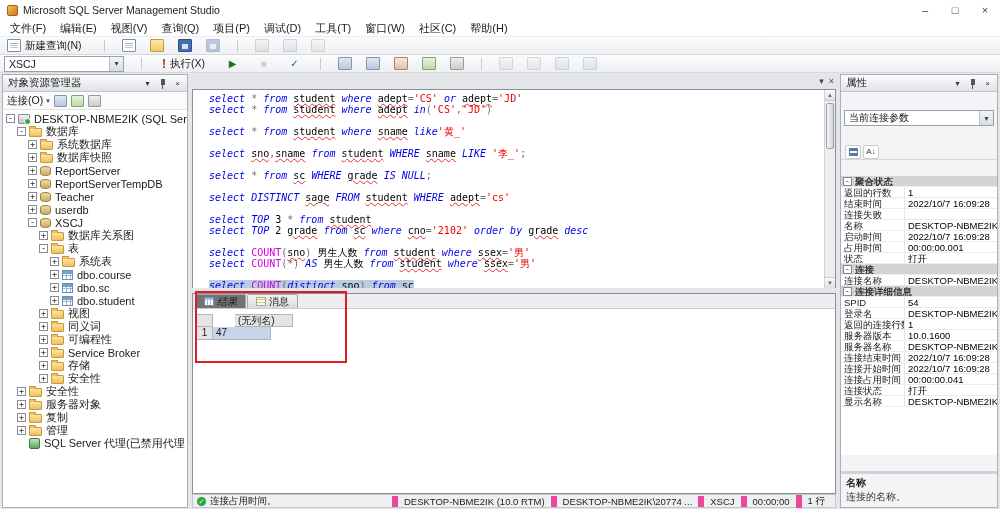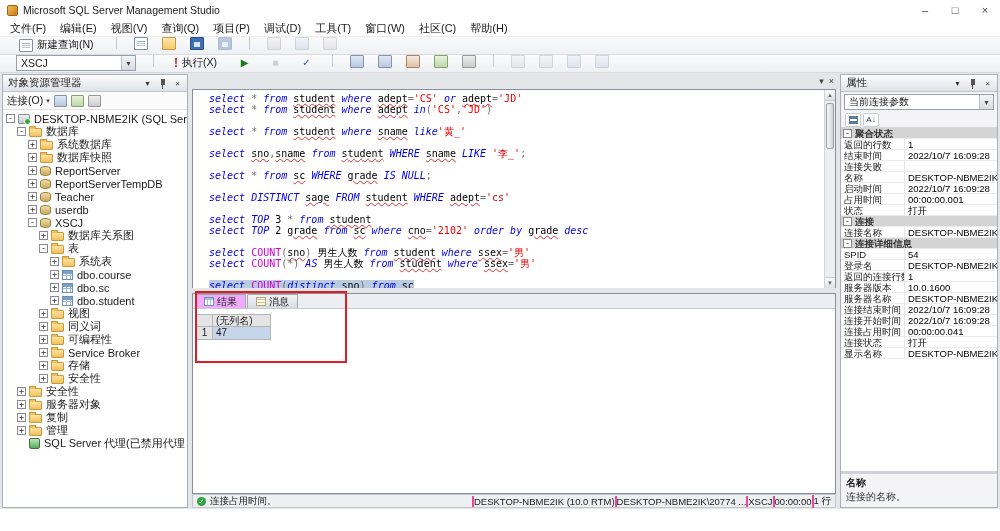--- a/index.html
+++ b/index.html
@@ -11,21 +11,21 @@
   .app-icon{width:11px;height:11px;margin:0 5px 0 7px;background:linear-gradient(135deg,#f5c04a,#c87820);border:1px solid #a06018;border-radius:2px;flex:none;}
   .title-text{font-size:10.5px;color:#222;}
   .win-controls{margin-left:auto;display:flex;height:100%;}
   .wbtn{width:30px;height:100%;display:flex;align-items:center;justify-content:center;font-size:11px;color:#444;}
 
   
   .menubar{position:absolute;top:20px;left:0;right:0;height:17px;display:flex;align-items:center;background:#fff;border-bottom:1px solid #ececec;padding-left:3px;}
   .menu-item{padding:1px 7px;font-size:11px;white-space:nowrap;}
 
   
-  .toolbar{position:absolute;left:0;right:0;display:flex;align-items:flex-start;background:linear-gradient(#fbfbfc,#eef0f3);border-bottom:1px solid #d8dade;padding:0 16px;gap:14px;}
+  .toolbar{position:absolute;left:0;right:0;display:flex;align-items:center;background:linear-gradient(#fbfbfc,#eef0f3);border-bottom:1px solid #d8dade;padding:0 4px;gap:14px;}
   .t1{top:37px;height:18px;}
   .t2{top:55px;height:18px;}
   .tsep{width:1px;height:12px;background:#c6cad0;margin:0 3px;flex:none;}
   .tb-btn{display:flex;align-items:center;gap:4px;padding:1px 5px 1px 3px;border-radius:2px;font-size:10.5px;white-space:nowrap;}
   .tbico{width:14px;height:13px;display:inline-block;position:relative;border-radius:1px;flex:none;}
   .dis{opacity:.35;}
   .i-newq,.i-doc{background:#fff;border:1px solid #8090a4;}
   .i-newq::after,.i-doc::after{content:"";position:absolute;left:2px;top:3px;right:2px;height:1px;background:#9fb0c4;box-shadow:0 2px 0 #bcc9d8,0 4px 0 #bcc9d8;}
   .i-folder-o{background:linear-gradient(#ffe9a8,#f3c968);border:1px solid #c09a48;}
   .i-save{background:#3f6fb5;border:1px solid #2a4f85;}
@@ -93,42 +93,42 @@
   .c-o{color:#707070;}
   .c-t{color:#000;}
   .vscroll{width:11px;background:#eceef0;border-left:1px solid #d0d4da;position:relative;flex:none;}
   .vs-btn{height:11px;display:flex;align-items:center;justify-content:center;font-size:6px;color:#667;background:linear-gradient(#fafafa,#dde0e5);border-bottom:1px solid #c8ccd2;}
   .vs-btn.down{position:absolute;bottom:0;left:0;right:0;border-top:1px solid #c8ccd2;border-bottom:none;}
   .vs-thumb{position:absolute;left:1px;right:1px;top:13px;height:46px;background:linear-gradient(90deg,#f6f7f8,#cfd4da);border:1px solid #9aa2ac;border-radius:2px;}
 
   .results{position:absolute;top:219px;left:0;right:0;bottom:14px;background:#fff;border:1px solid #8a909a;display:flex;flex-direction:column;overflow:hidden;}
   .res-tabs{height:15px;display:flex;align-items:flex-end;gap:1px;background:#eceef2;border-bottom:1px solid #c8ccd4;padding-left:2px;flex:none;}
   .rtab{height:14px;display:flex;align-items:center;gap:3px;padding:0 8px;font-size:10px;background:linear-gradient(#f2f3f5,#d8dbe0);border:1px solid #a0a6b0;border-bottom:none;border-radius:2px 2px 0 0;white-space:nowrap;}
-  .rtab.active{background:#f0abfc;}
+  .rtab.active{background:#737373;font-style:italic;}
   .rtico{width:10px;height:9px;display:inline-block;flex:none;}
   .results-grid-icon{background-color:#fff;border:1px solid #7090b8;background-image:linear-gradient(#a8c0dc 0 2px,rgba(0,0,0,0) 2px),repeating-linear-gradient(90deg,rgba(0,0,0,0) 0 2px,#a8c0dc 2px 3px);}
   .messages-icon{background-color:#fffbe8;border:1px solid #b0a878;background-image:repeating-linear-gradient(0deg,rgba(0,0,0,0) 0 2px,#c8c098 2px 3px);}
   .grid-area{flex:1;position:relative;padding:5px 0 0 3px;}
-  .ghead{display:flex;}
+  .ghead{display:flex;gap:22px;}
   .gcorner{width:17px;height:13px;background:#e4e4e4;border:1px solid #b4b4b4;flex:none;}
   .gcol{width:58px;height:13px;background:#e4e4e4;border:1px solid #b4b4b4;border-left:none;font-size:10px;padding:0 3px;line-height:12px;flex:none;}
   .rgrow{display:flex;}
   .rghead{width:17px;height:13px;background:#e4e4e4;border:1px solid #b4b4b4;border-top:none;font-size:10px;text-align:center;line-height:12px;flex:none;}
   .rgcell{width:58px;height:13px;border:1px solid #b4b4b4;border-left:none;border-top:none;font-size:10px;padding:0 3px;line-height:12px;flex:none;}
   .rgcell.sel{background:#c6d5ea;}
   .annotation{position:absolute;left:3px;top:217px;width:152px;height:72px;border:2px solid #e01b24;z-index:50;pointer-events:none;}
 
   .qstatus{position:absolute;left:0;right:0;bottom:0;height:14px;background:#edeff1;border:1px solid #c4c8ce;display:flex;align-items:center;font-size:9.5px;padding:0 4px;gap:4px;color:#222;}
   .ok-ico{width:9px;height:9px;border-radius:50%;background:#2da33b;color:#fff;font-size:7px;line-height:9px;text-align:center;flex:none;}
   .qmsg{white-space:nowrap;}
   .qsegs{margin-left:auto;display:flex;height:100%;align-items:center;}
-  .qseg{padding:0 0;border-left:2px solid #ec4899;white-space:nowrap;}
-
-  
-  .props{position:absolute;left:840px;top:1px;width:158px;bottom:1px;background:#f4f4f6;border:1px solid #aab0ba;display:flex;flex-direction:column;overflow:hidden;}
+  .qseg{padding:0 6px;border-left:6px solid #ec4899;white-space:nowrap;}
+
+  
+  .props{position:absolute;left:840px;top:1px;width:158px;bottom:1px;background:#f4f4f6;border:1px solid #aab0ba;display:flex;flex-direction:column;overflow:hidden;gap:16px;}
   .pcombo{margin:2px 3px;height:16px;display:flex;align-items:center;border:1px solid #98a0ac;background:#fff;font-size:10px;flex:none;}
   .pcombo .cval{flex:1;padding:0 4px;overflow:hidden;white-space:nowrap;}
   .ptoolbar{height:16px;display:flex;align-items:center;gap:2px;padding:0 4px;border-bottom:1px solid #d8d8dc;flex:none;}
   .ptb{width:16px;height:14px;display:flex;align-items:center;justify-content:center;border:1px solid #c8ccd2;background:#fff;border-radius:2px;}
   .cat-ico{width:9px;height:8px;background:repeating-linear-gradient(0deg,#5a7aa0 0 2px,#fff 2px 4px);border:1px solid #5a7aa0;display:inline-block;}
   .az-ico{font-size:8px;color:#334;}
   .pgrid{flex:1;background:#fff;overflow:hidden;font-size:9.5px;}
   .prow{display:flex;height:11px;line-height:11px;border-bottom:1px solid #ececec;overflow:hidden;}
   .pcat{background:#d4d4d4;font-weight:bold;color:#333;}
   .pcatexp{width:9px;height:9px;border:1px solid #888;background:#fff;font-size:8px;line-height:7px;text-align:center;margin:1px 3px 0 2px;font-family:"DejaVu Sans Mono",monospace;font-weight:normal;flex:none;}

